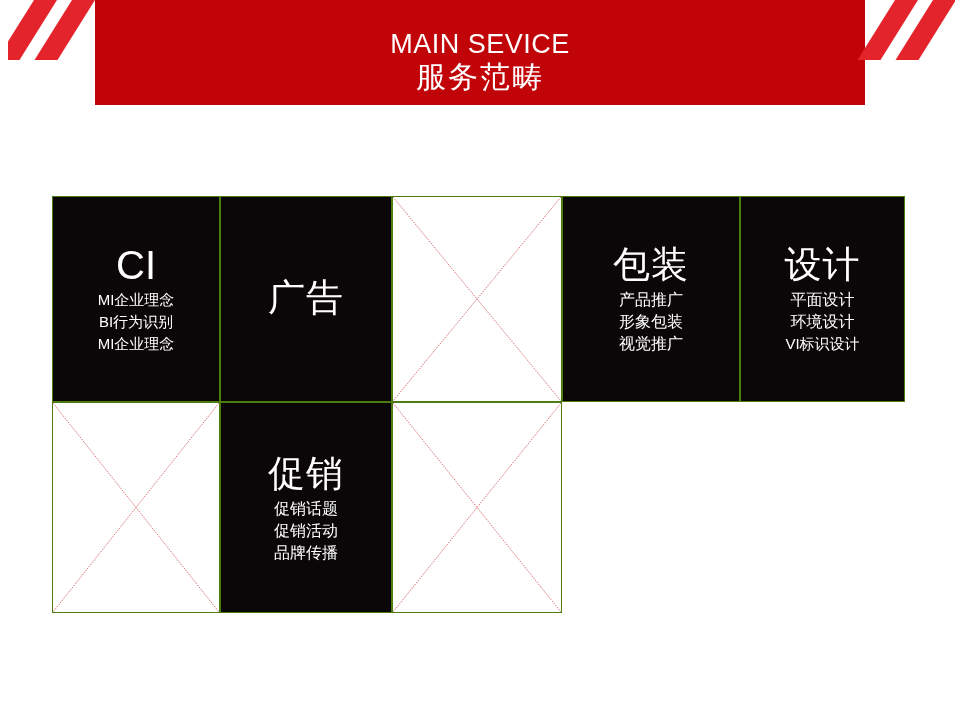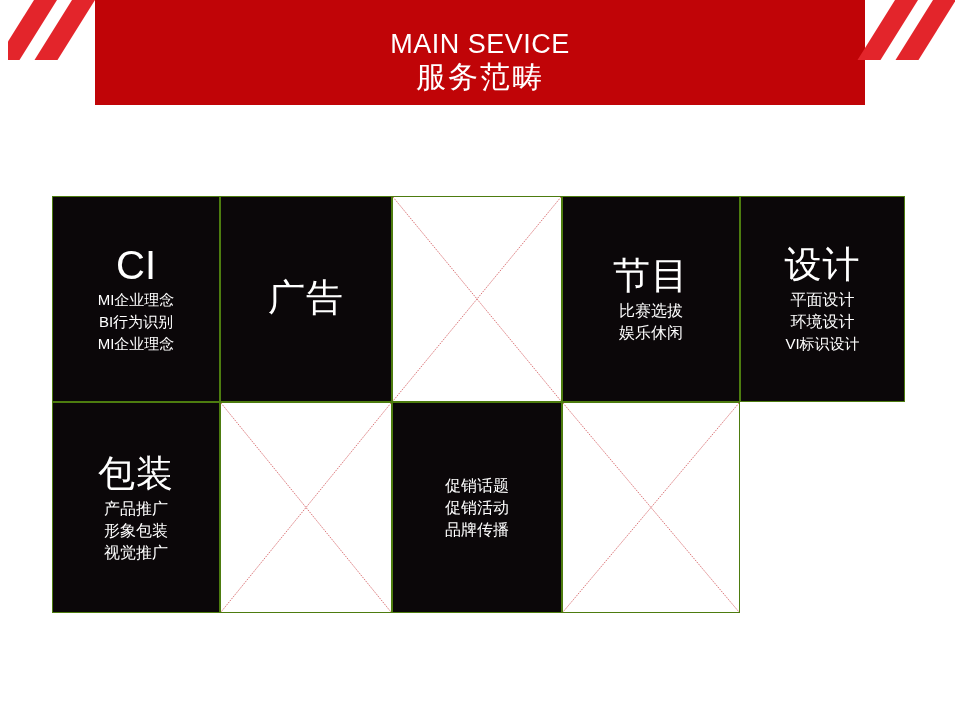--- a/index.html
+++ b/index.html
@@ -181,51 +181,45 @@
     </div>
     <div class="cell empty">
       <div class="xmark">
         <svg viewBox="0 0 100 100" preserveAspectRatio="none">
           <line x1="0" y1="0" x2="100" y2="100" stroke="#c21b20" stroke-width="0.6" stroke-dasharray="1.6 1.1" vector-effect="non-scaling-stroke"></line>
           <line x1="100" y1="0" x2="0" y2="100" stroke="#c21b20" stroke-width="0.6" stroke-dasharray="1.6 1.1" vector-effect="non-scaling-stroke"></line>
         </svg>
       </div>
     </div>
     <div class="cell filled">
-      <div class="cell-title">节目</div>
-      <div class="cell-lines">
-        <div class="cell-line">比赛选拔</div>
-        <div class="cell-line">娱乐休闲</div>
+      <div class="cell-title">包装</div>
+      <div class="cell-lines">
+        <div class="cell-line">产品推广</div>
+        <div class="cell-line">形象包装</div>
+        <div class="cell-line">视觉推广</div>
       </div>
     </div>
     <div class="cell filled">
       <div class="cell-title">设计</div>
       <div class="cell-lines">
         <div class="cell-line">平面设计</div>
         <div class="cell-line">环境设计</div>
         <div class="cell-line small">VI标识设计</div>
-      </div>
-    </div>
-    <div class="cell filled">
-      <div class="cell-title">包装</div>
-      <div class="cell-lines">
-        <div class="cell-line">产品推广</div>
-        <div class="cell-line">形象包装</div>
-        <div class="cell-line">视觉推广</div>
       </div>
     </div>
     <div class="cell empty">
       <div class="xmark">
         <svg viewBox="0 0 100 100" preserveAspectRatio="none">
           <line x1="0" y1="0" x2="100" y2="100" stroke="#c21b20" stroke-width="0.6" stroke-dasharray="1.6 1.1" vector-effect="non-scaling-stroke"></line>
           <line x1="100" y1="0" x2="0" y2="100" stroke="#c21b20" stroke-width="0.6" stroke-dasharray="1.6 1.1" vector-effect="non-scaling-stroke"></line>
         </svg>
       </div>
     </div>
     <div class="cell filled">
+      <div class="cell-title">促销</div>
       <div class="cell-lines">
         <div class="cell-line">促销话题</div>
         <div class="cell-line">促销活动</div>
         <div class="cell-line">品牌传播</div>
       </div>
     </div>
     <div class="cell empty">
       <div class="xmark">
         <svg viewBox="0 0 100 100" preserveAspectRatio="none">
           <line x1="0" y1="0" x2="100" y2="100" stroke="#c21b20" stroke-width="0.6" stroke-dasharray="1.6 1.1" vector-effect="non-scaling-stroke"></line>

